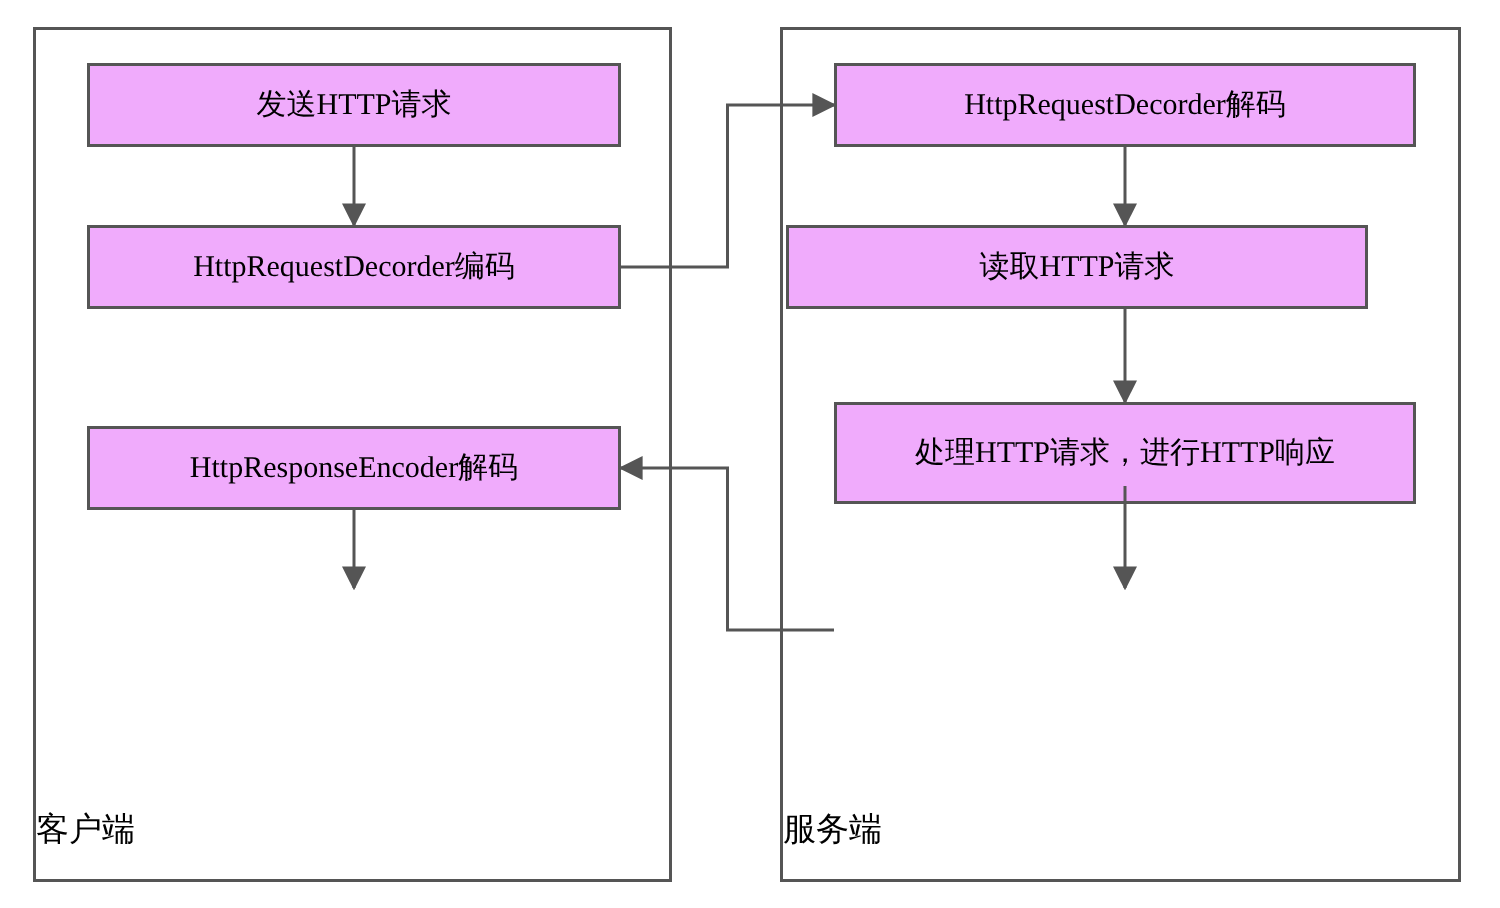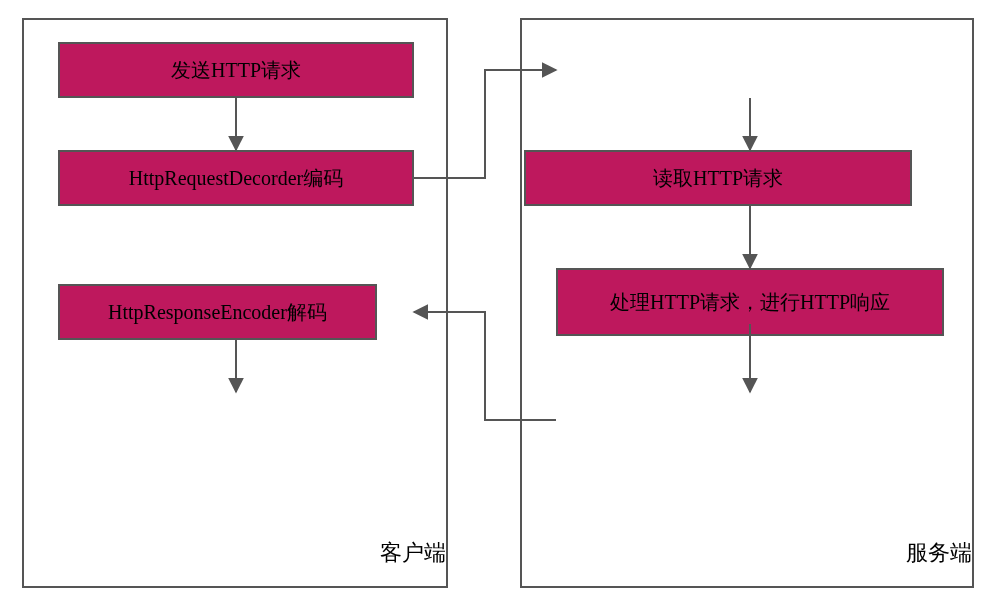--- a/index.html
+++ b/index.html
@@ -20,33 +20,33 @@
   .panel {
     position: absolute;
     border: 2px solid #555;
     box-sizing: border-box;
   }
   .panel-label {
     position: absolute;
     left: 0;
     right: 0;
     bottom: 18px;
-    text-align: right;
+    text-align: left;
     font-size: 22px;
   }
   .node {
     position: absolute;
     border: 2px solid #555;
     box-sizing: border-box;
     display: flex;
     align-items: center;
     justify-content: center;
     text-align: center;
     padding: 4px 16px;
-    background: #be185d;
+    background: #f0abfc;
     font-size: 20px;
     line-height: 1.2;
   }
   svg.connectors {
     position: absolute;
     left: 0; top: 0;
     width: 1000px; height: 605px;
     pointer-events: none;
   }
 </style>
@@ -60,23 +60,24 @@
   </div>
 
   <div class="panel" style="left:520px; top:18px; width:454px; height:570px;">
     <div class="panel-label">服务端</div>
   </div>
 
   <div class="node" style="left:58px; top:42px; width:356px; height:56px;">发送HTTP请求</div>
 
   <div class="node" style="left:58px; top:150px; width:356px; height:56px;text-align:center;">HttpRequestDecorder编码</div>
 
-  <div class="node" style="left:58px; top:284px; width:319px; height:56px;">HttpResponseEncoder解码</div>
+  <div class="node" style="left:58px; top:284px; width:356px; height:56px;">HttpResponseEncoder解码</div>
 
 
+  <div class="node" style="left:556px; top:42px; width:388px; height:56px;">HttpRequestDecorder解码</div>
 
   <div class="node" style="left:524px; top:150px; width:388px; height:56px;">读取HTTP请求</div>
 
   <div class="node" style="left:556px; top:268px; width:388px; height:68px;">处理HTTP请求，进行HTTP响应</div>
 
 
   <svg class="connectors">
     <defs>
       <marker id="arrow" viewBox="0 0 10 10" refX="9" refY="5" markerWidth="8" markerHeight="8" orient="auto-start-reverse">
         <path d="M 0 0 L 10 5 L 0 10 z" fill="#555"></path>

